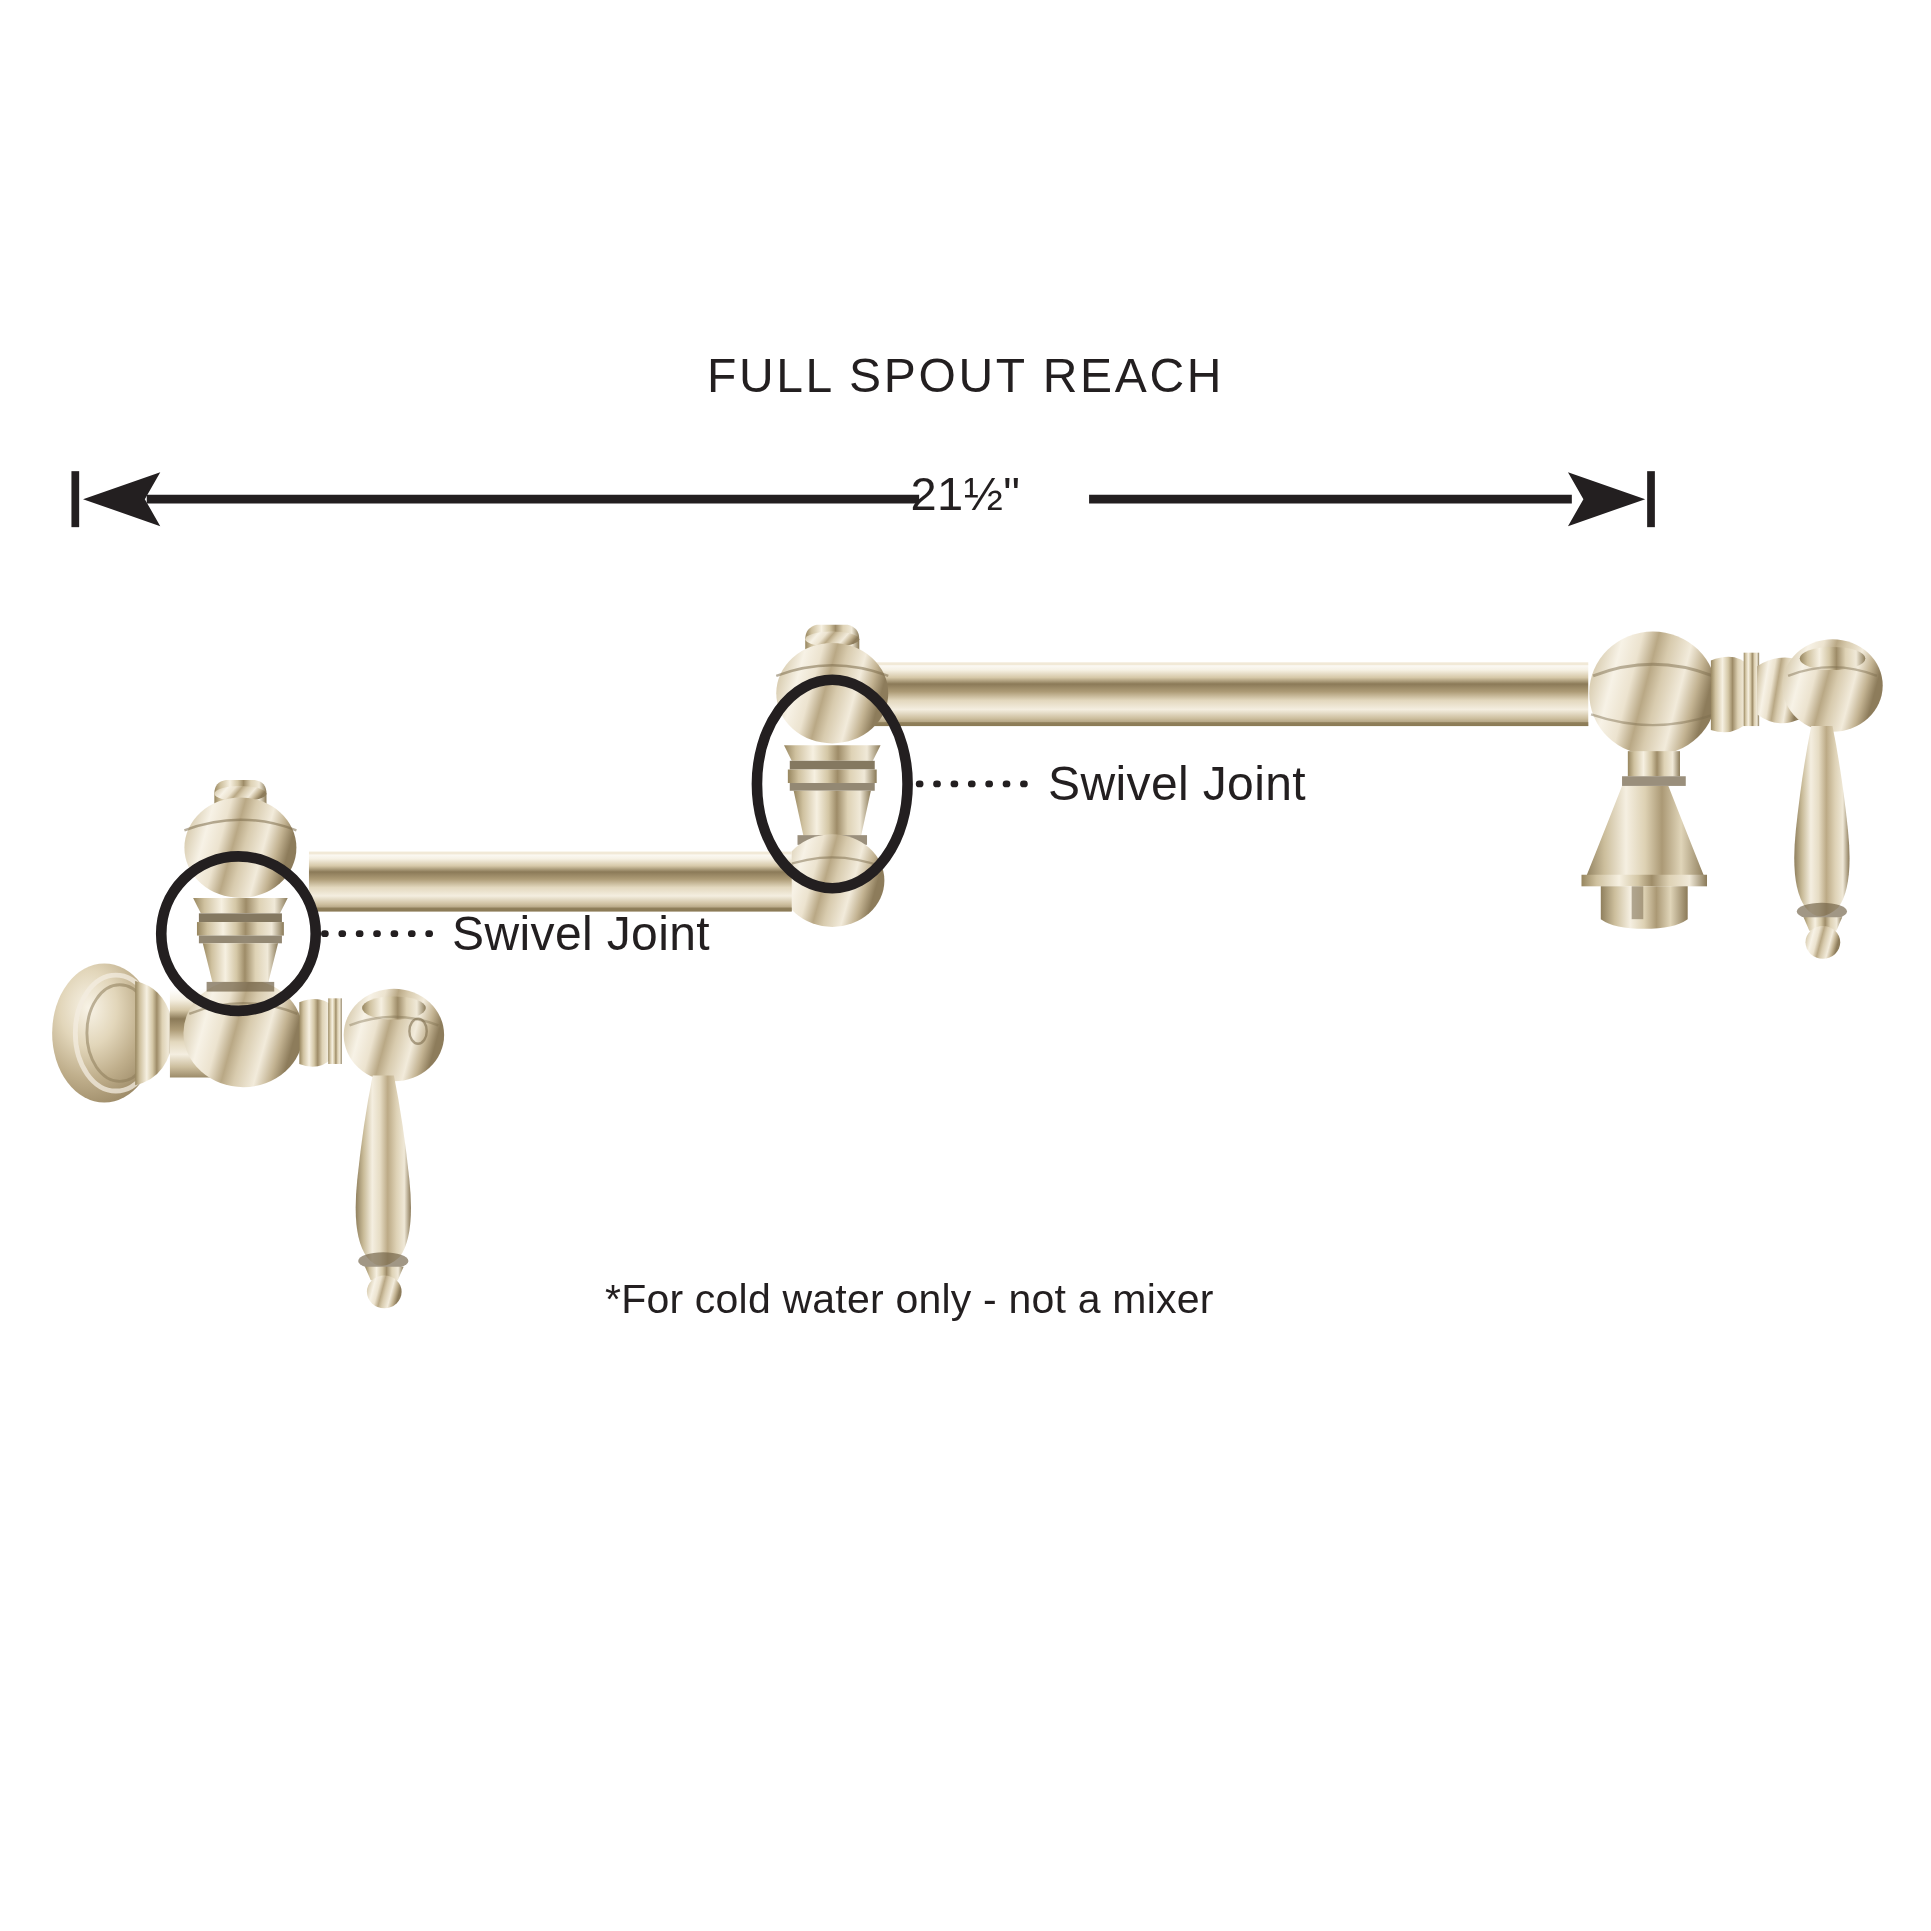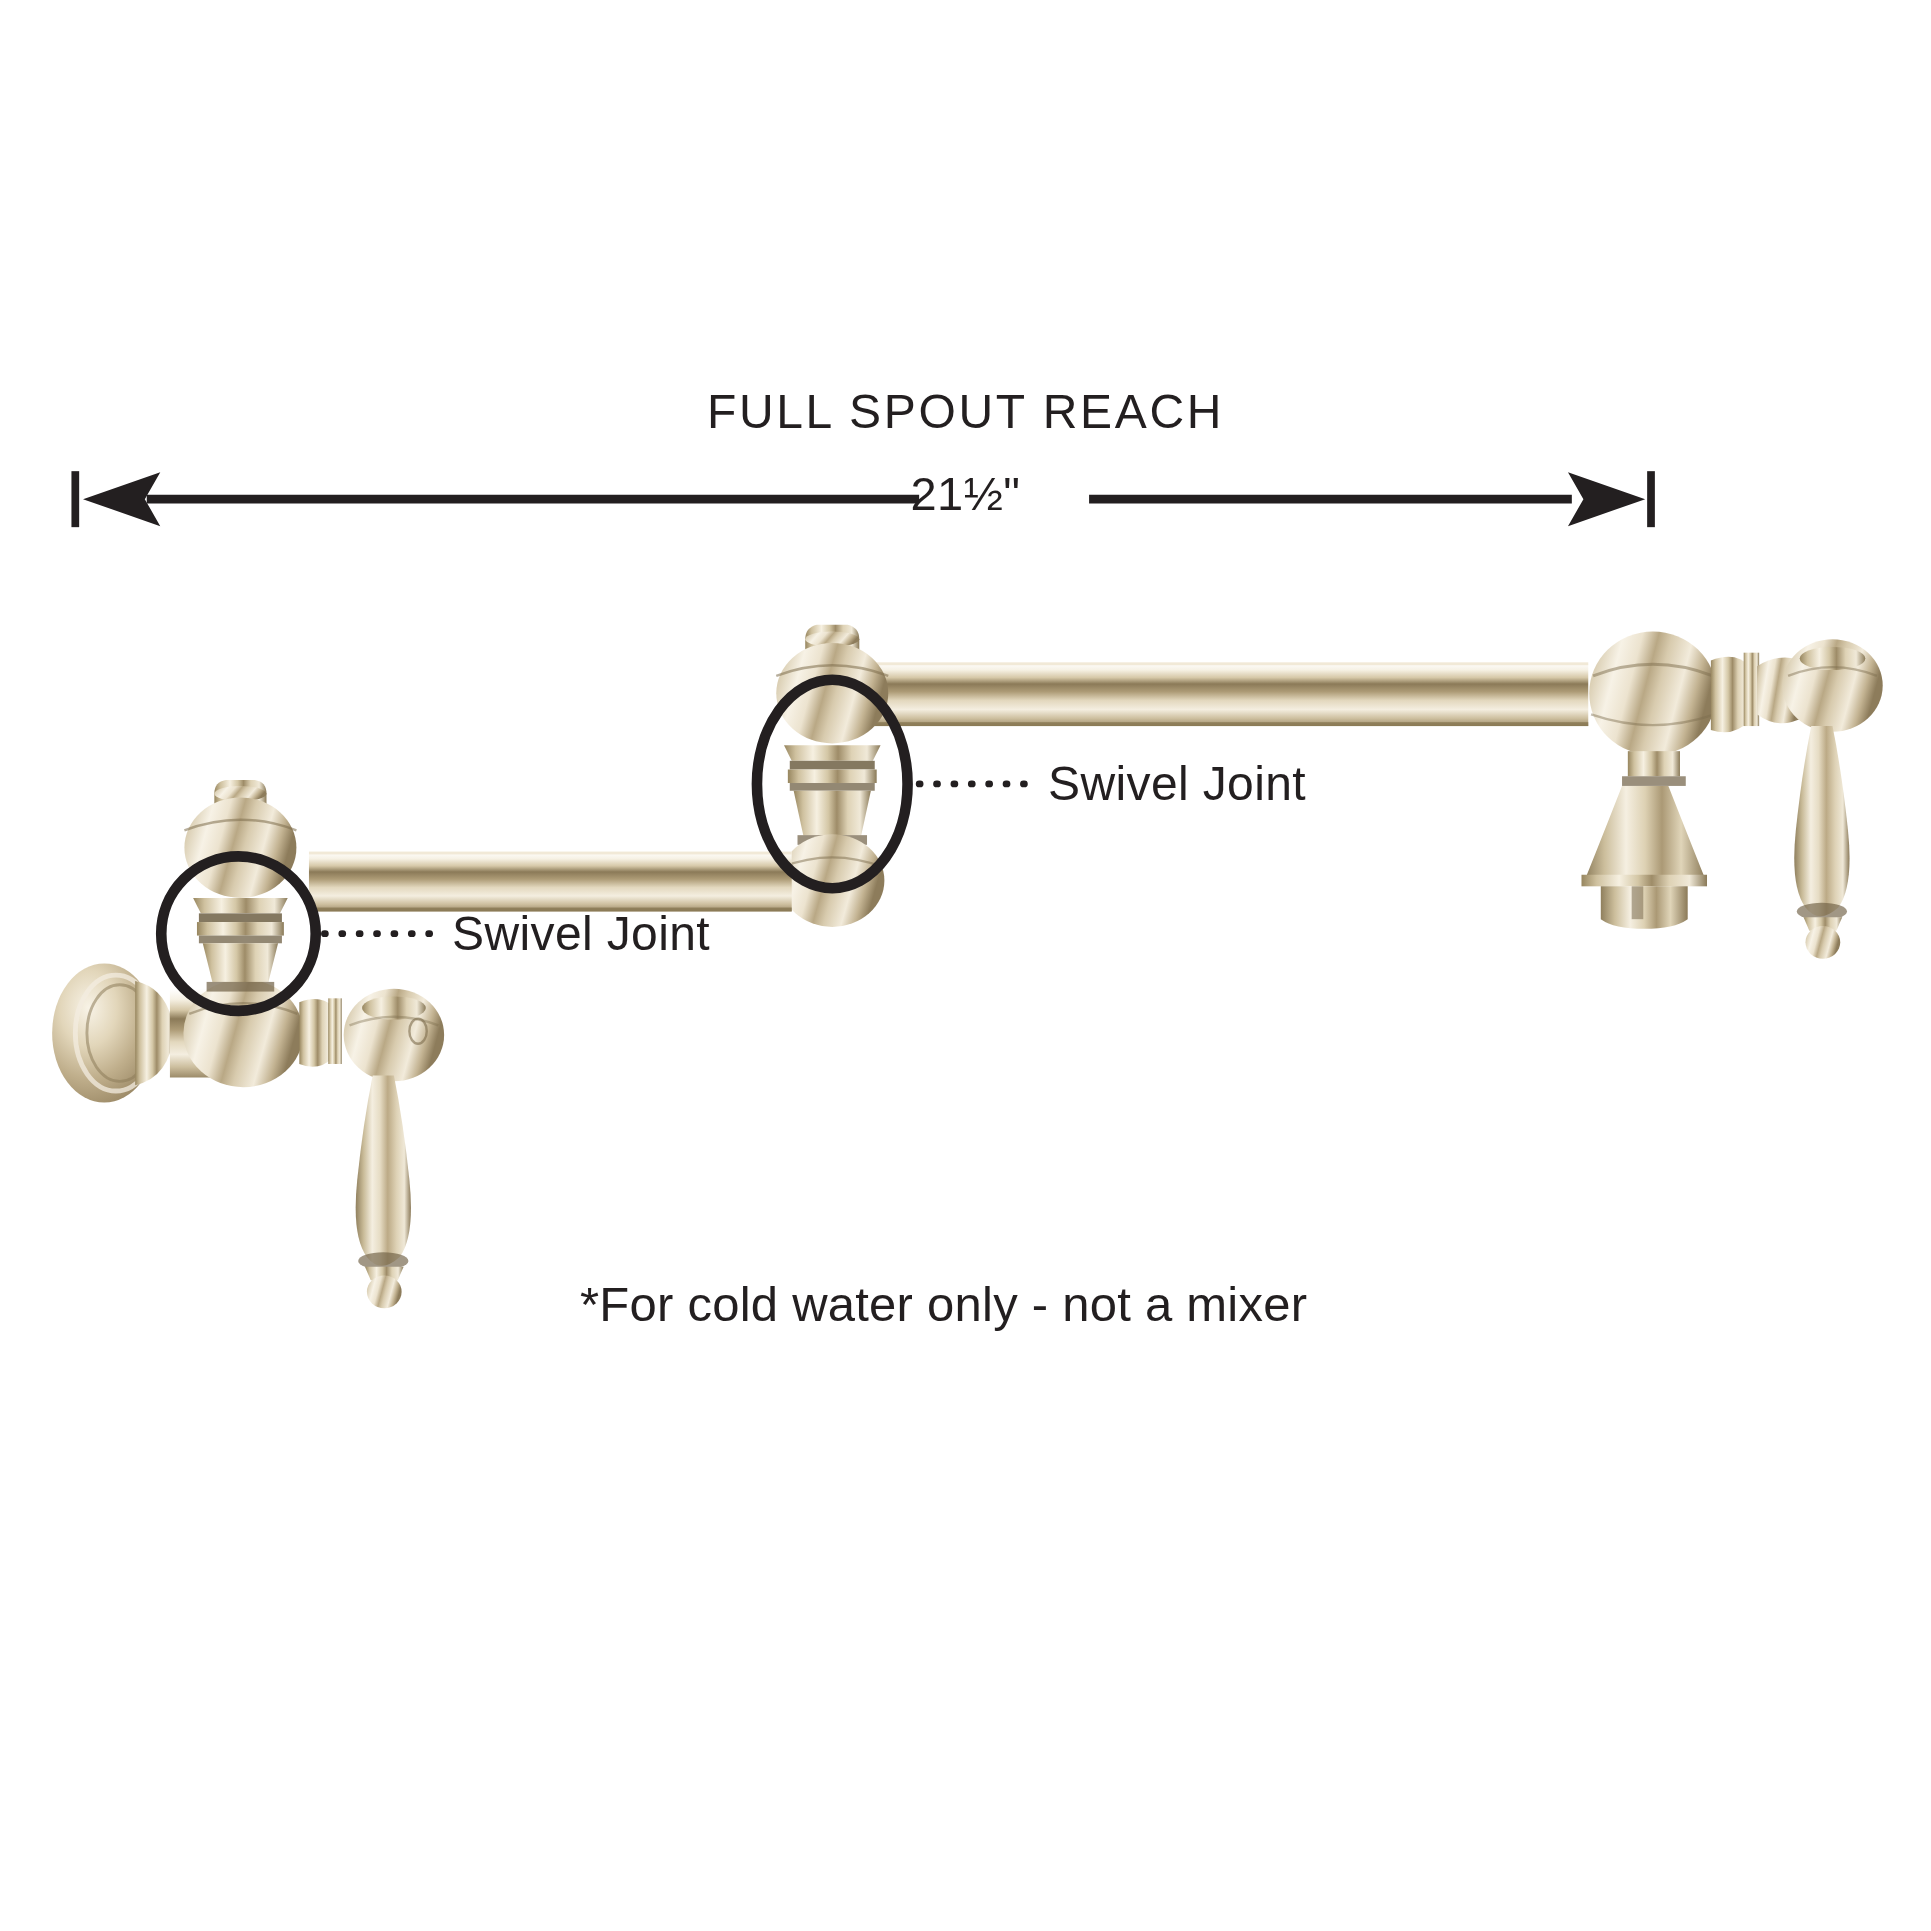--- a/index.html
+++ b/index.html
@@ -33,21 +33,20 @@
 
   
   #title {
     left: 0;
     top: 348px;
     width: 1931px;
     text-align: center;
     font-size: 48px;
     letter-spacing: 0.055em;
     font-weight: 300;
-    margin-top: 36px;
   }
 
   
   #dim-label {
     left: 0;
     top: 466px;
     width: 1931px;
     text-align: center;
     font-size: 47px;
     font-weight: 300;
@@ -58,23 +57,23 @@
   .callout-label {
     font-size: 48px;
     font-weight: 400;
     letter-spacing: 0.008em;
   }
   #label-swivel-upper { left: 1048px; top: 756px; }
   #label-swivel-lower { left: 452px;  top: 906px; }
 
   
   #footnote {
-    left: 580px;
+    left: 605px;
     top: 1276px;
-    font-size: 49px;
+    font-size: 41px;
     font-weight: 300;
     letter-spacing: 0.005em;
   }
 
   svg.layer {
     position: absolute;
     left: 0; top: 0;
     width: 1931px;
     height: 1931px;
     overflow: visible;

